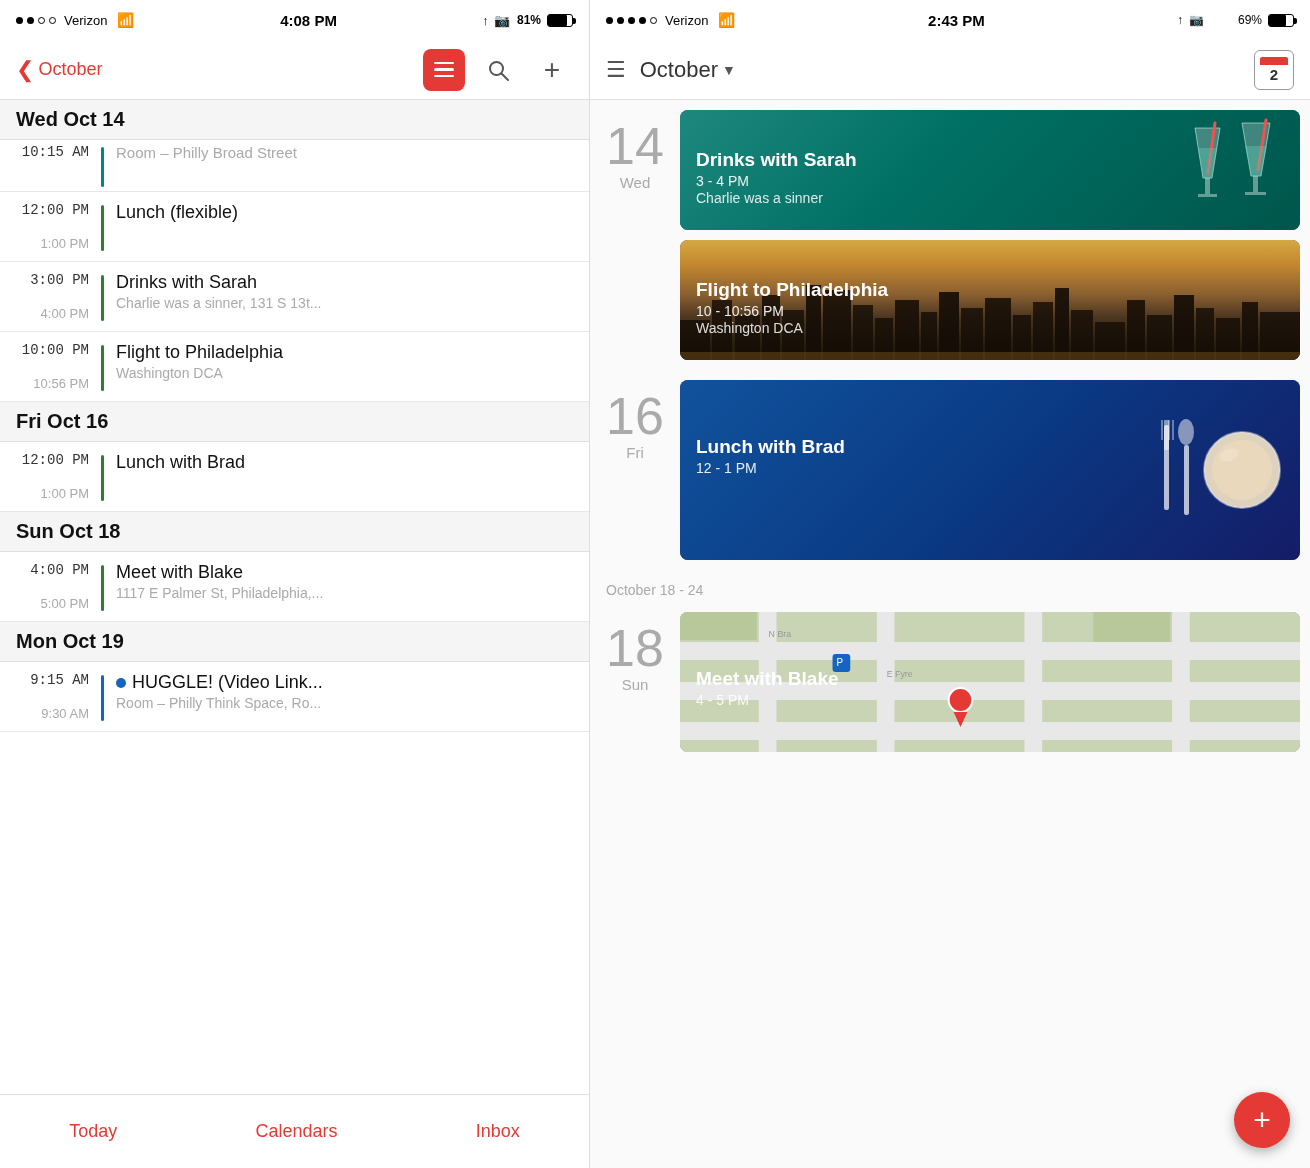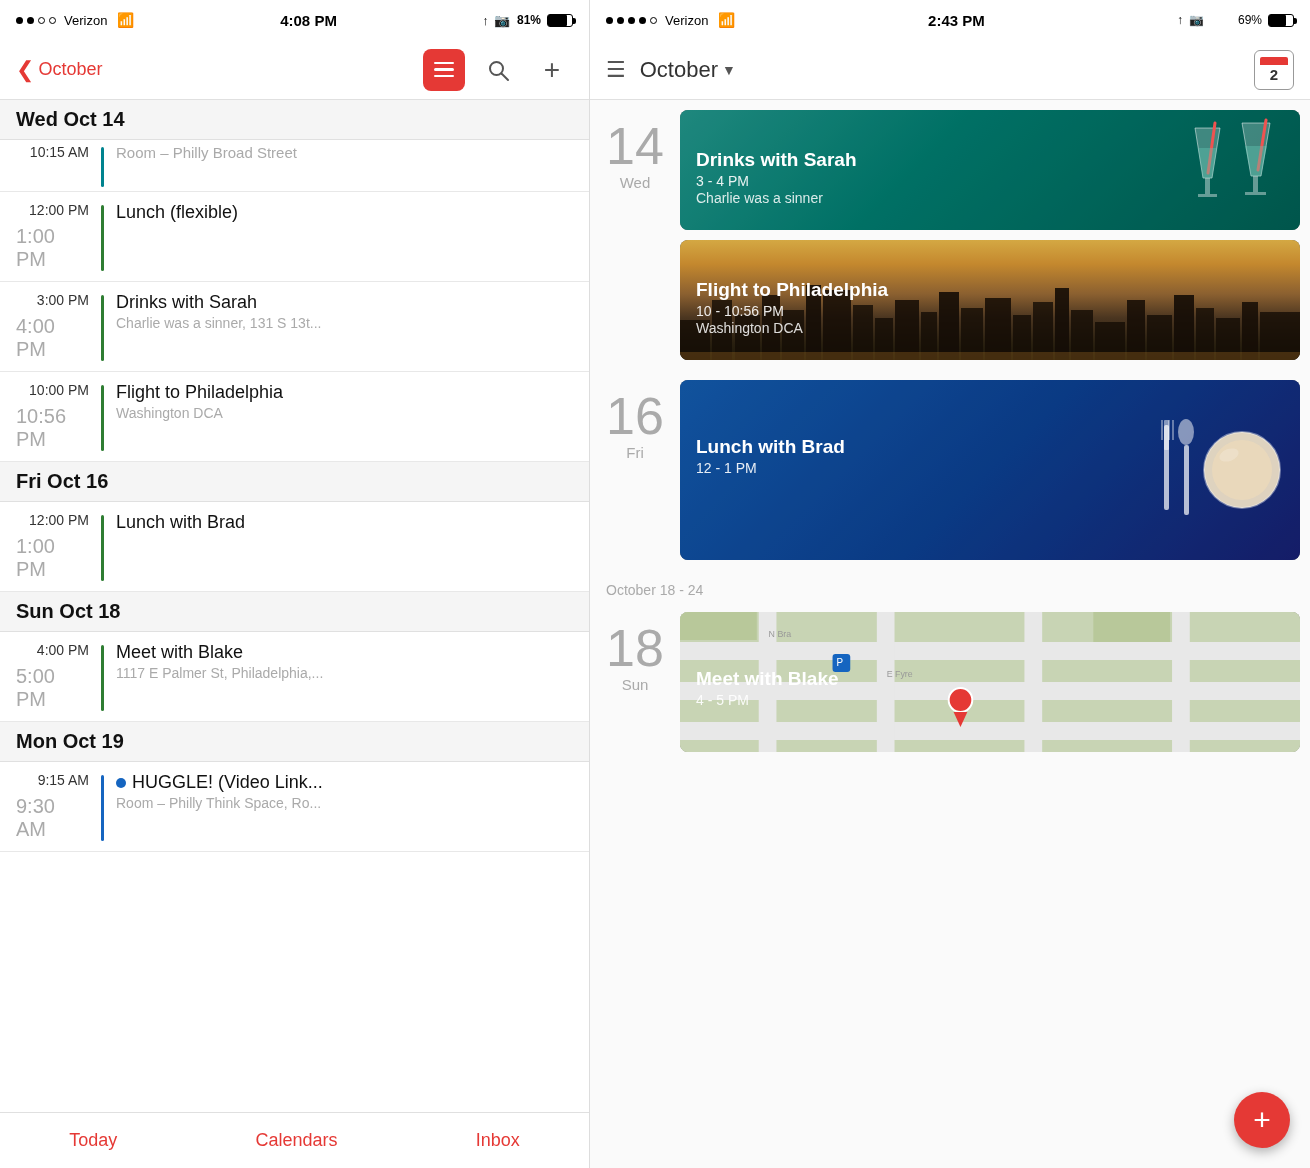--- a/index.html
+++ b/index.html
@@ -96,42 +96,42 @@
       min-height: 68px;
     }
     .event-time-col {
       width: 85px;
       display: flex;
       flex-direction: column;
       align-items: flex-end;
       padding-right: 12px;
       flex-shrink: 0;
     }
-    .event-start-time { font-size: 14px; color: #333; font-weight: 400; }
-    .event-end-time { font-size: 20px; color: #aaa; margin-top: 7px; }
+    .event-start-time { font-size: 14px; color: #333; font-weight: 400; font-family: Liberation Mono, monospace; }
+    .event-end-time { font-size: 13px; color: #aaa; margin-top: 18px; }
     .event-bar {
       width: 3px;
       background: #2e7d32;
       border-radius: 2px;
       margin-right: 12px;
       margin-top: 3px;
       align-self: stretch;
       min-height: 40px;
       flex-shrink: 0;
     }
     .event-bar.blue { background: #1565c0; }
     .event-bar.teal { background: #00838f; }
     .event-content { flex: 1; }
     .event-title { font-size: 18px; font-weight: 400; color: #111; }
     .event-subtitle { font-size: 14px; color: #aaa; margin-top: 2px; }
     .event-dot { display: inline-block; width: 10px; height: 10px; background: #1565c0; border-radius: 50; margin-right: 6px; }
 
     
     .tab-bar-left {
-      height: 56px;
+      height: 74px;
       background: #fff;
       border-top: 1px solid #e0e0e0;
       display: flex;
       align-items: center;
       justify-content: space-around;
     }
     .tab-item {
       font-size: 18px;
       color: #e53935;
       font-weight: 400;

